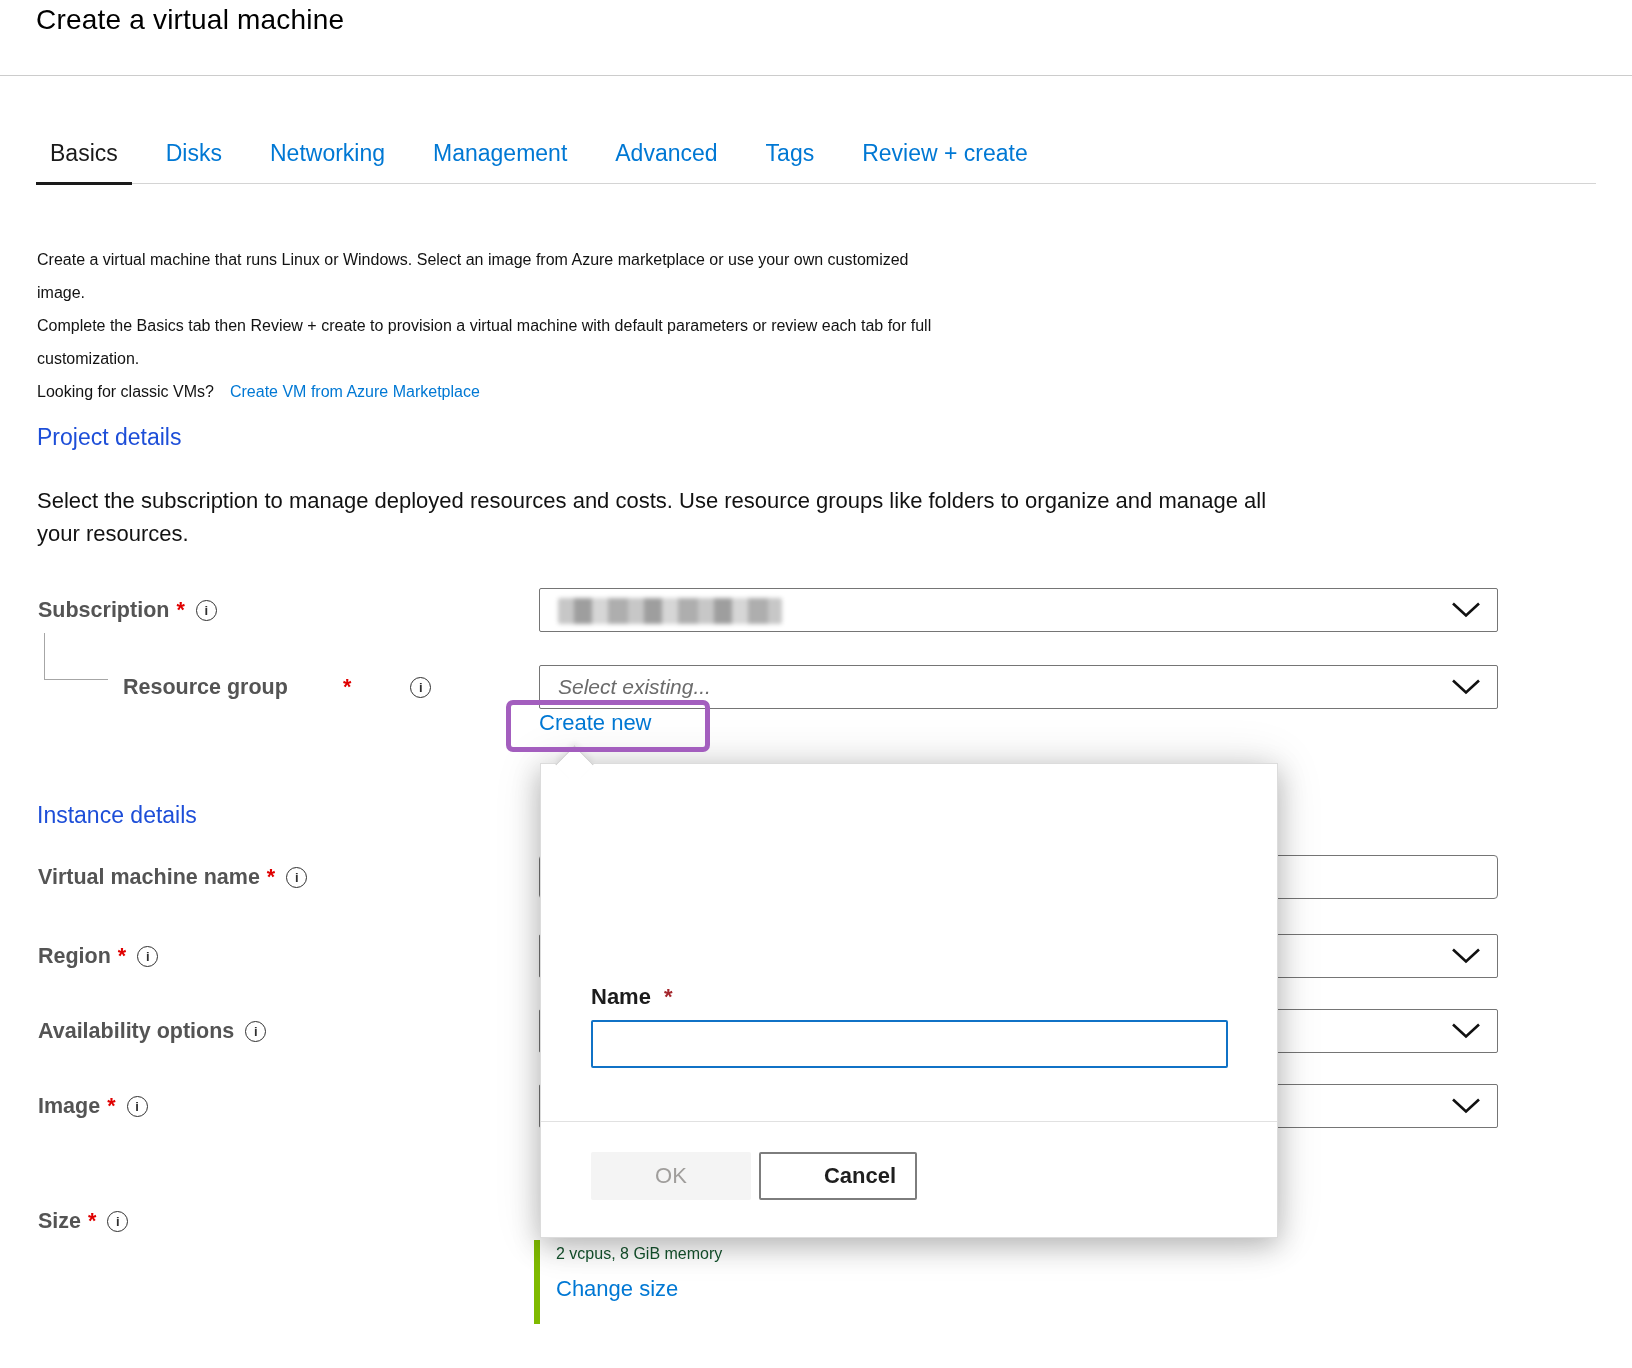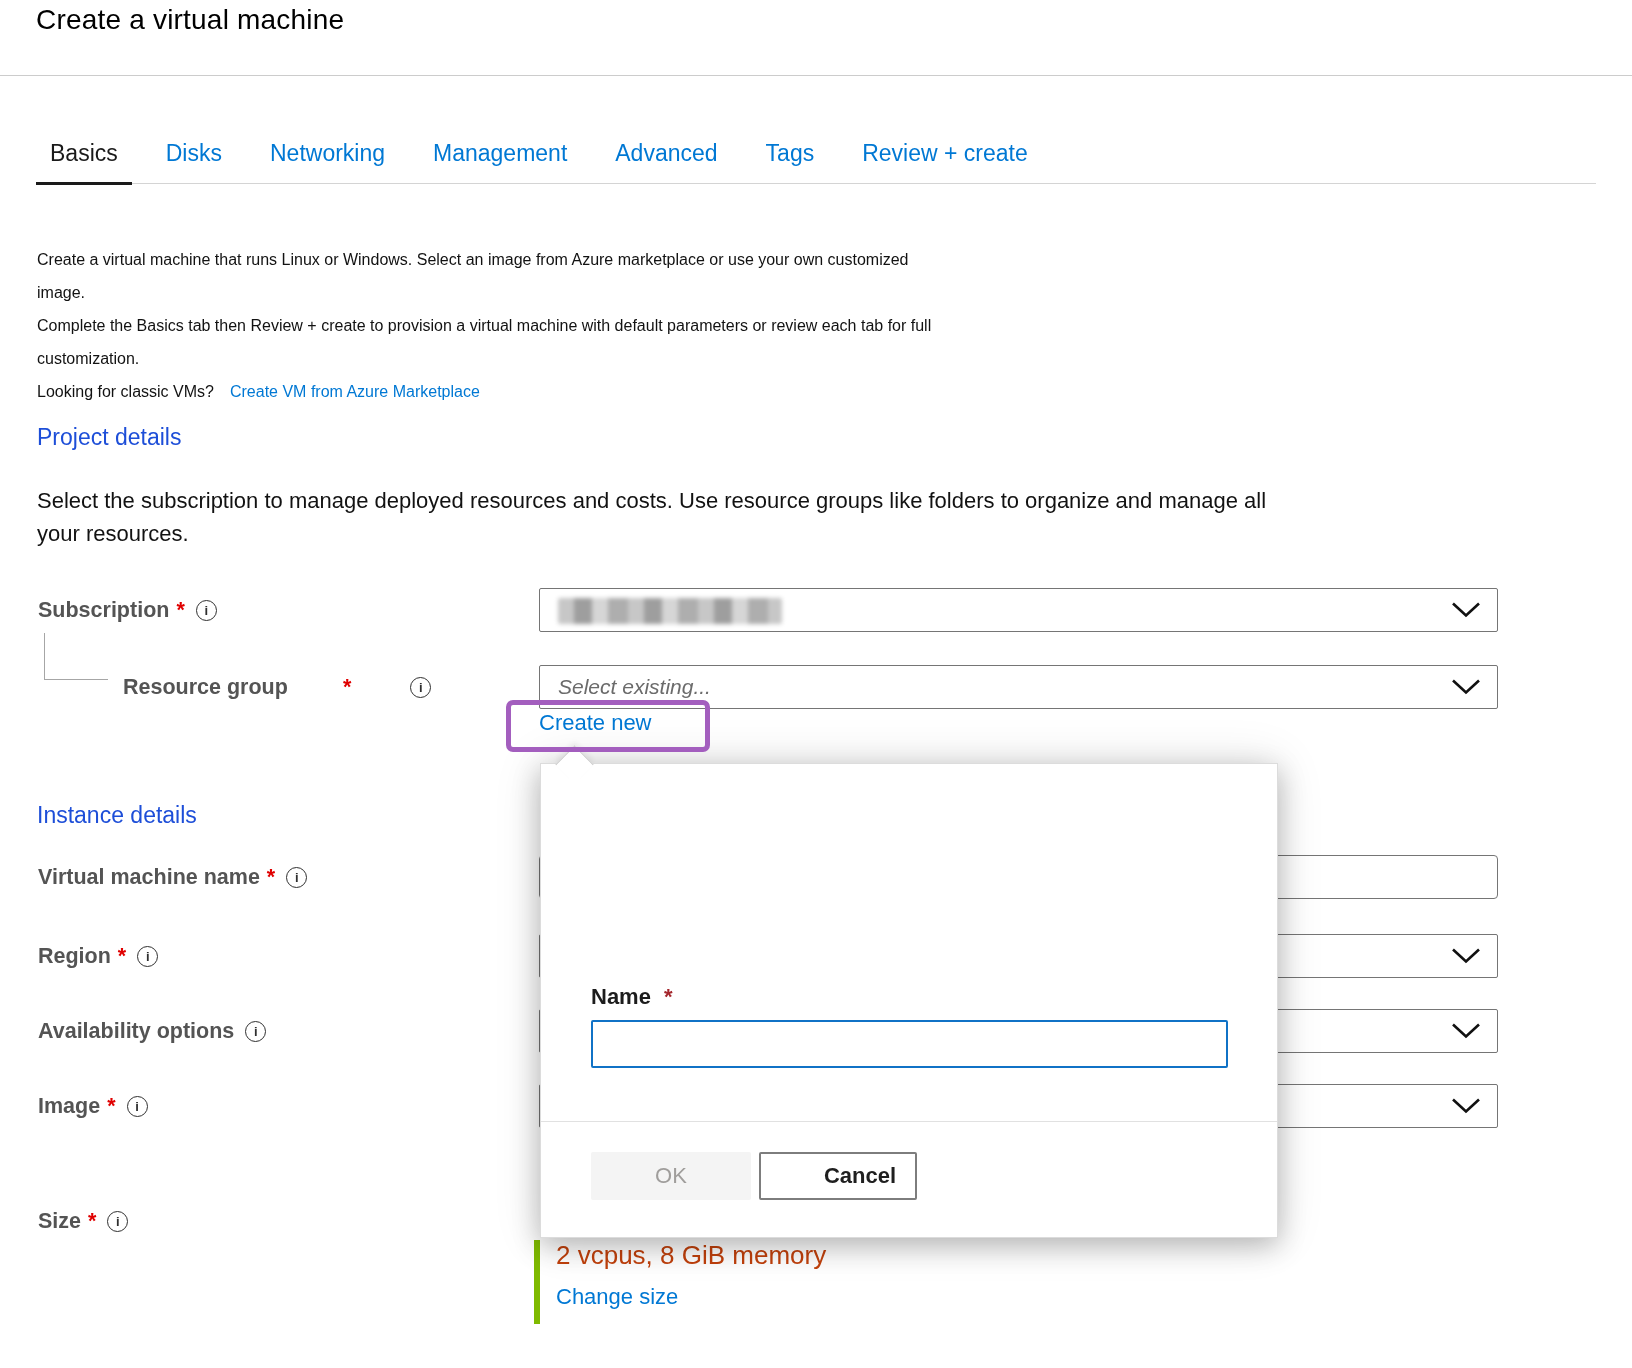--- a/index.html
+++ b/index.html
@@ -97,21 +97,21 @@
     position:absolute; left:506px; top:700px; width:204px; height:52px;
     border:5px solid #a35ebe; border-radius:7px;
     z-index:50; pointer-events:none;
   }
 
   
   .size-block {
     position:absolute; left:534px; top:1240px; height:84px; z-index:5;
     border-left:6px solid #7fba00; padding-left:16px;
   }
-  .size-line { font-size:26px; color:#c2410c; }
+  .size-line { font-size:16px; color:#14532d; margin-top:5px; }
   .size-change { font-size:22px; margin-top:13px; display:inline-block; }
 
   
   .popup {
     position:absolute; left:540px; top:763px; width:738px; height:475px;
     background:#fff; z-index:30;
     border:1px solid #dcdcdc;
     box-shadow:0 8px 26px rgba(0,0,0,.24), 0 0 45px rgba(0,0,0,.12);
   }
   .popup-caret {

